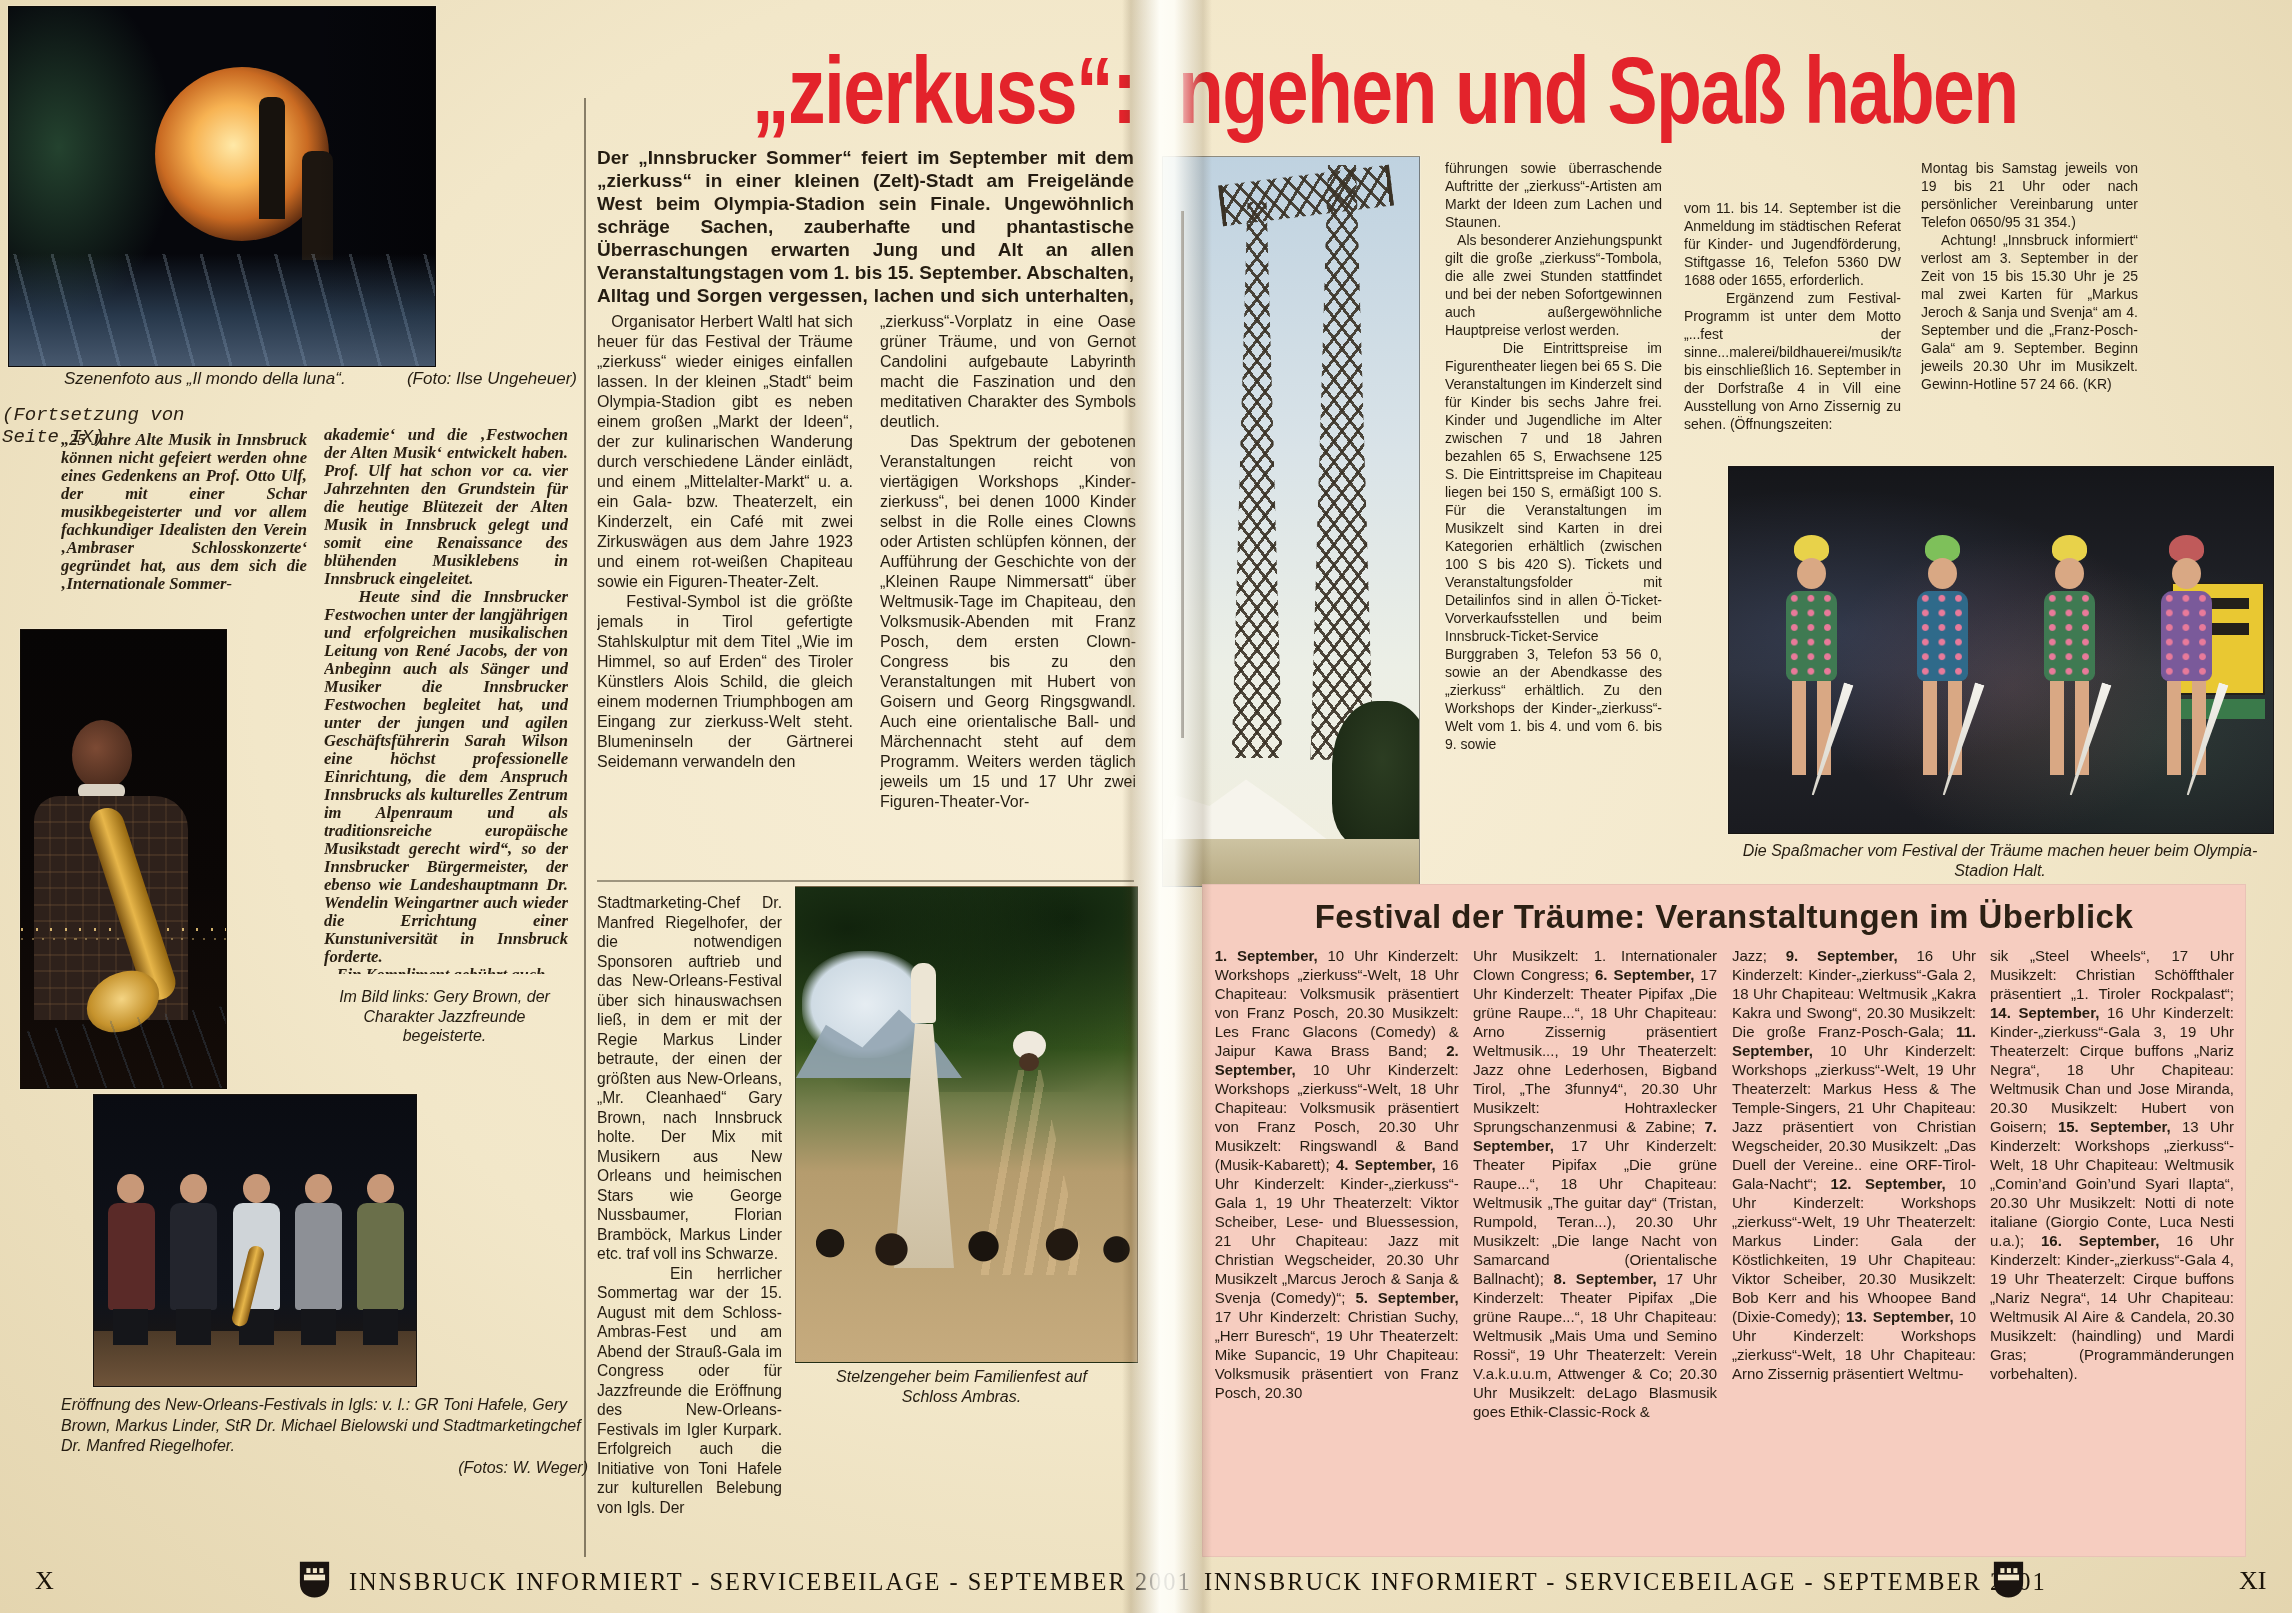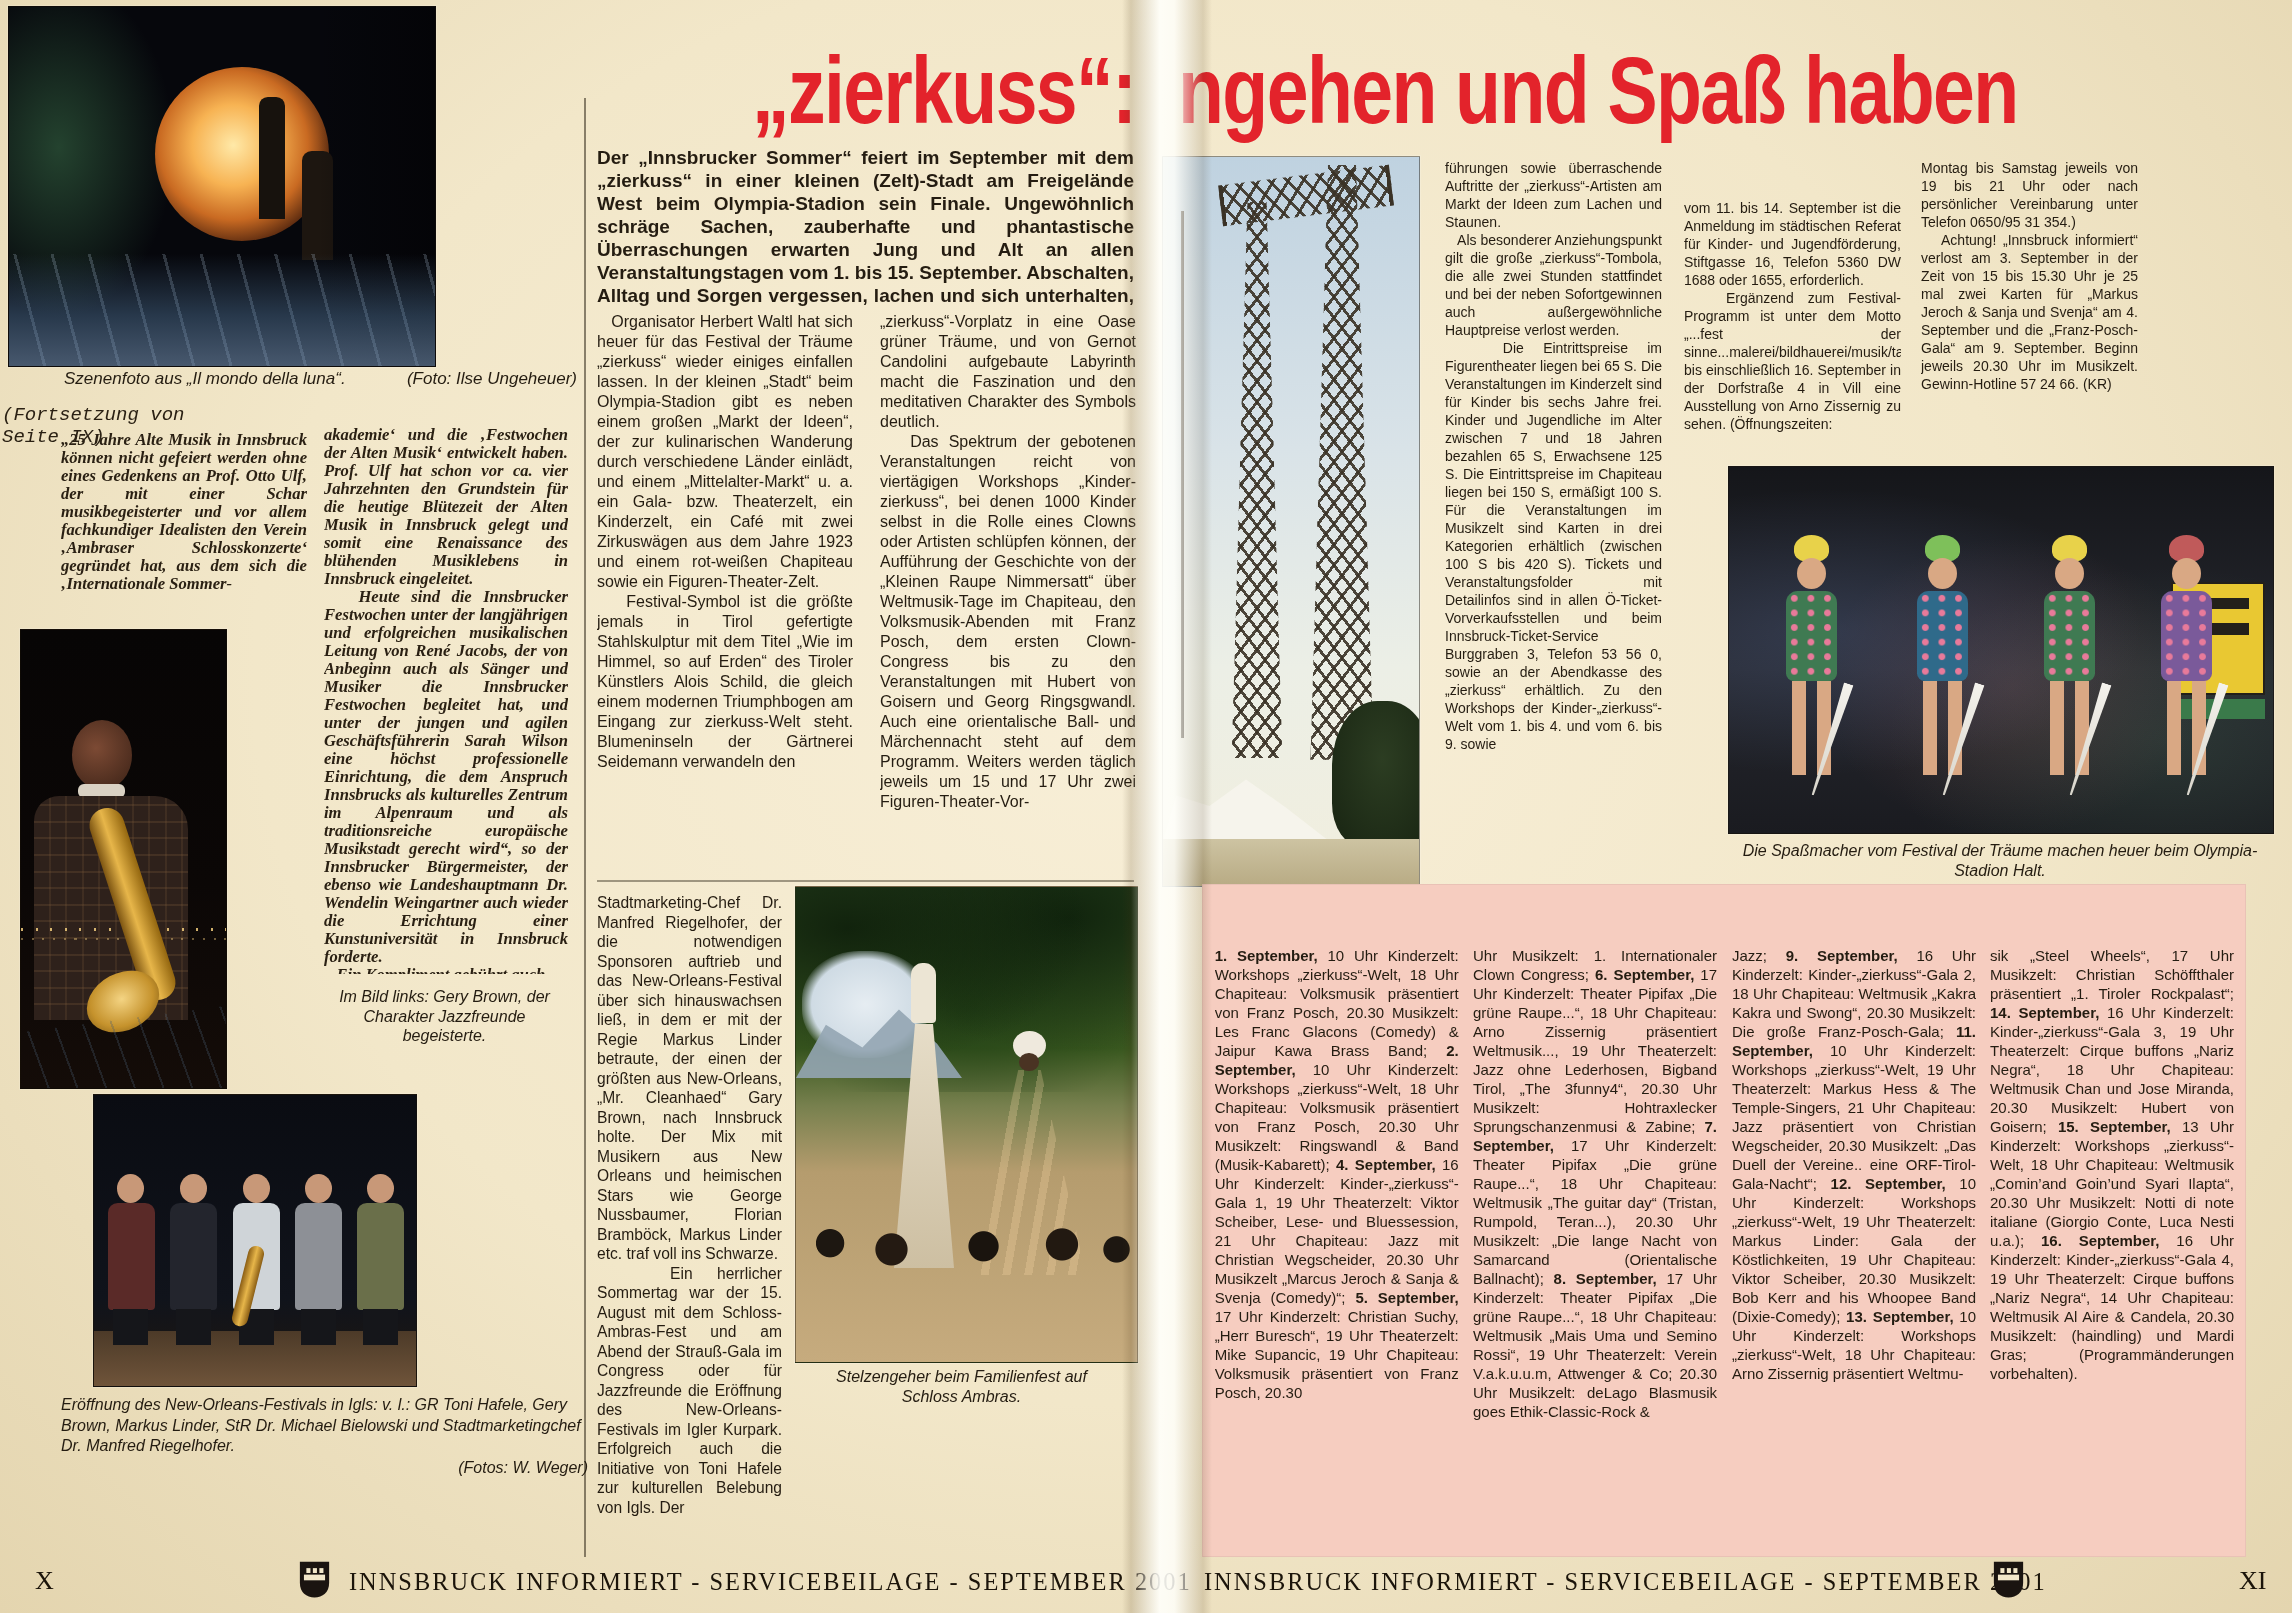--- a/index.html
+++ b/index.html
@@ -267,20 +267,21 @@
         <div class="cap"></div>
         <div class="face"></div>
         <div class="suit"></div>
         <div class="legsk"></div>
         <div class="umb"></div>
       </div>
   </div>
   <div class="cap" style="left:1728px;top:841px;width:544px;">Die Spaßmacher vom Festival der Träume machen heuer beim Olympia-Stadion Halt.</div>
 
   <div class="pbox">
+    <div class="pbox-title">Festival der Träume: Veranstaltungen im Überblick</div>
     <div class="pcol pc1"><b>1. September,</b> 10 Uhr Kinderzelt: Workshops „zierkuss“-Welt, 18 Uhr Chapiteau: Volksmusik präsentiert von Franz Posch, 20.30 Musikzelt: Les Franc Glacons (Comedy) &amp; Jaipur Kawa Brass Band; <b>2. September,</b> 10 Uhr Kinderzelt: Workshops „zierkuss“-Welt, 18 Uhr Chapiteau: Volksmusik präsentiert von Franz Posch, 20.30 Uhr Musikzelt: Ringswandl &amp; Band (Musik-Kabarett); <b>4. September,</b> 16 Uhr Kinderzelt: Kinder-„zierkuss“-Gala 1, 19 Uhr Theaterzelt: Viktor Scheiber, Lese- und Bluessession, 21 Uhr Chapiteau: Jazz mit Christian Wegscheider, 20.30 Uhr Musikzelt „Marcus Jeroch &amp; Sanja &amp; Svenja (Comedy)“; <b>5. September,</b> 17 Uhr Kinderzelt: Christian Suchy, „Herr Buresch“, 19 Uhr Theaterzelt: Mike Supancic, 19 Uhr Chapiteau: Volksmusik präsentiert von Franz Posch, 20.30</div>
     <div class="pcol pc2">Uhr Musikzelt: 1. Internationaler Clown Congress; <b>6. September,</b> 17 Uhr Kinderzelt: Theater Pipifax „Die grüne Raupe...“, 18 Uhr Chapiteau: Arno Zissernig präsentiert Weltmusik..., 19 Uhr Theaterzelt: Jazz ohne Lederhosen, Bigband Tirol, „The 3funny4“, 20.30 Uhr Musikzelt: Hohtraxlecker Sprungschanzenmusi &amp; Zabine; <b>7. September,</b> 17 Uhr Kinderzelt: Theater Pipifax „Die grüne Raupe...“, 18 Uhr Chapiteau: Weltmusik „The guitar day“ (Tristan, Rumpold, Teran...), 20.30 Uhr Musikzelt: „Die lange Nacht von Samarcand (Orientalische Ballnacht); <b>8. September,</b> 17 Uhr Kinderzelt: Theater Pipifax „Die grüne Raupe...“, 18 Uhr Chapiteau: Weltmusik „Mais Uma und Semino Rossi“, 19 Uhr Theaterzelt: Verein V.a.k.u.u.m, Attwenger &amp; Co; 20.30 Uhr Musikzelt: deLago Blasmusik goes Ethik-Classic-Rock &amp;</div>
     <div class="pcol pc3">Jazz; <b>9. September,</b> 16 Uhr Kinderzelt: Kinder-„zierkuss“-Gala 2, 18 Uhr Chapiteau: Weltmusik „Kakra Kakra und Swong“, 20.30 Musikzelt: Die große Franz-Posch-Gala; <b>11. September,</b> 10 Uhr Kinderzelt: Workshops „zierkuss“-Welt, 19 Uhr Theaterzelt: Markus Hess &amp; The Temple-Singers, 21 Uhr Chapiteau: Jazz präsentiert von Christian Wegscheider, 20.30 Musikzelt: „Das Duell der Vereine.. eine ORF-Tirol-Gala-Nacht“; <b>12. September,</b> 10 Uhr Kinderzelt: Workshops „zierkuss“-Welt, 19 Uhr Theaterzelt: Markus Linder: Gala der Köstlichkeiten, 19 Uhr Chapiteau: Viktor Scheiber, 20.30 Musikzelt: Bob Kerr and his Whoopee Band (Dixie-Comedy); <b>13. September,</b> 10 Uhr Kinderzelt: Workshops „zierkuss“-Welt, 18 Uhr Chapiteau: Arno Zissernig präsentiert Weltmu-</div>
     <div class="pcol pc4">sik „Steel Wheels“, 17 Uhr Musikzelt: Christian Schöffthaler präsentiert „1. Tiroler Rockpalast“; <b>14. September,</b> 16 Uhr Kinderzelt: Kinder-„zierkuss“-Gala 3, 19 Uhr Theaterzelt: Cirque buffons „Nariz Negra“, 18 Uhr Chapiteau: Weltmusik Chan und Jose Miranda, 20.30 Musikzelt: Hubert von Goisern; <b>15. September,</b> 13 Uhr Kinderzelt: Workshops „zierkuss“-Welt, 18 Uhr Chapiteau: Weltmusik „Comin’and Goin’und Syari Ilapta“, 20.30 Uhr Musikzelt: Notti di note italiane (Giorgio Conte, Luca Nesti u.a.); <b>16. September,</b> 16 Uhr Kinderzelt: Kinder-„zierkuss“-Gala 4, 19 Uhr Theaterzelt: Cirque buffons „Nariz Negra“, 14 Uhr Chapiteau: Weltmusik Al Aire &amp; Candela, 20.30 Musikzelt: (haindling) und Mardi Gras; (Programmänderungen vorbehalten).</div>
   </div>
 
   <div class="pageno" style="left:35px;">X</div>
   <svg class="crest" style="left:297px;" viewBox="0 0 20 24">
     <path d="M1 1h18v13c0 6-4 9-9 9s-9-3-9-9z" fill="#1a1410"></path>
     <rect x="3.5" y="9" width="13" height="3.5" fill="#f2e7c9"></rect>

